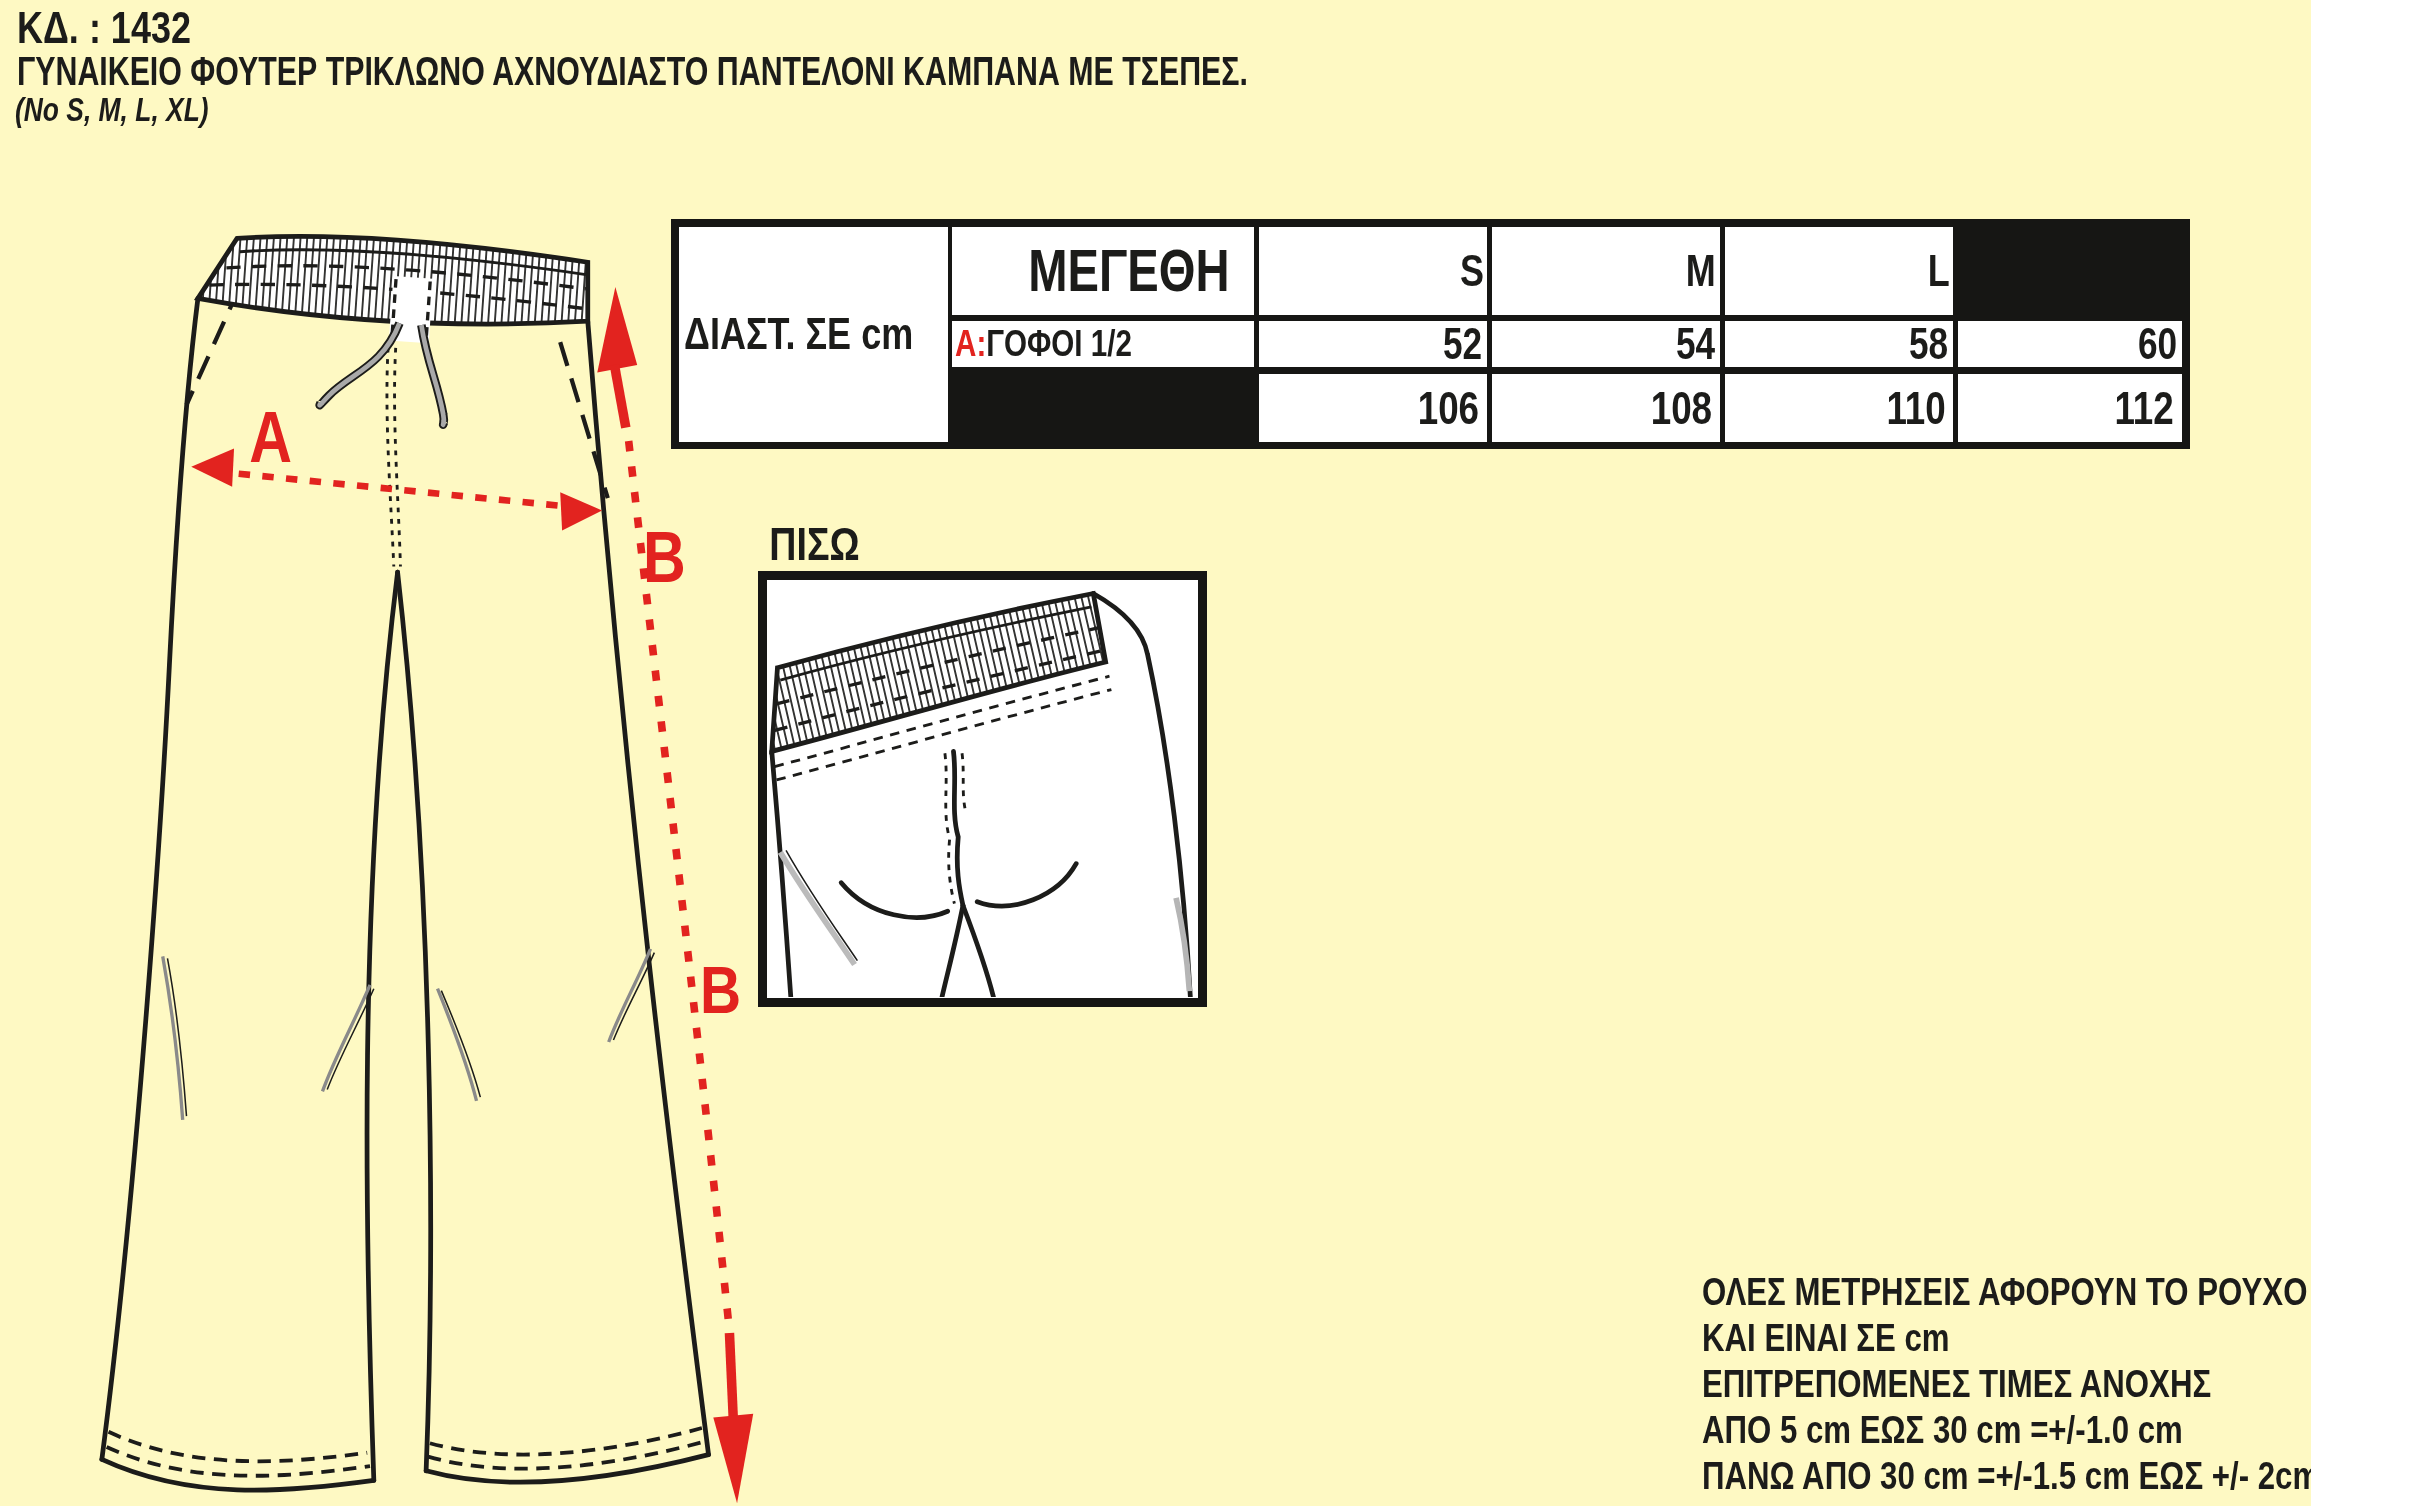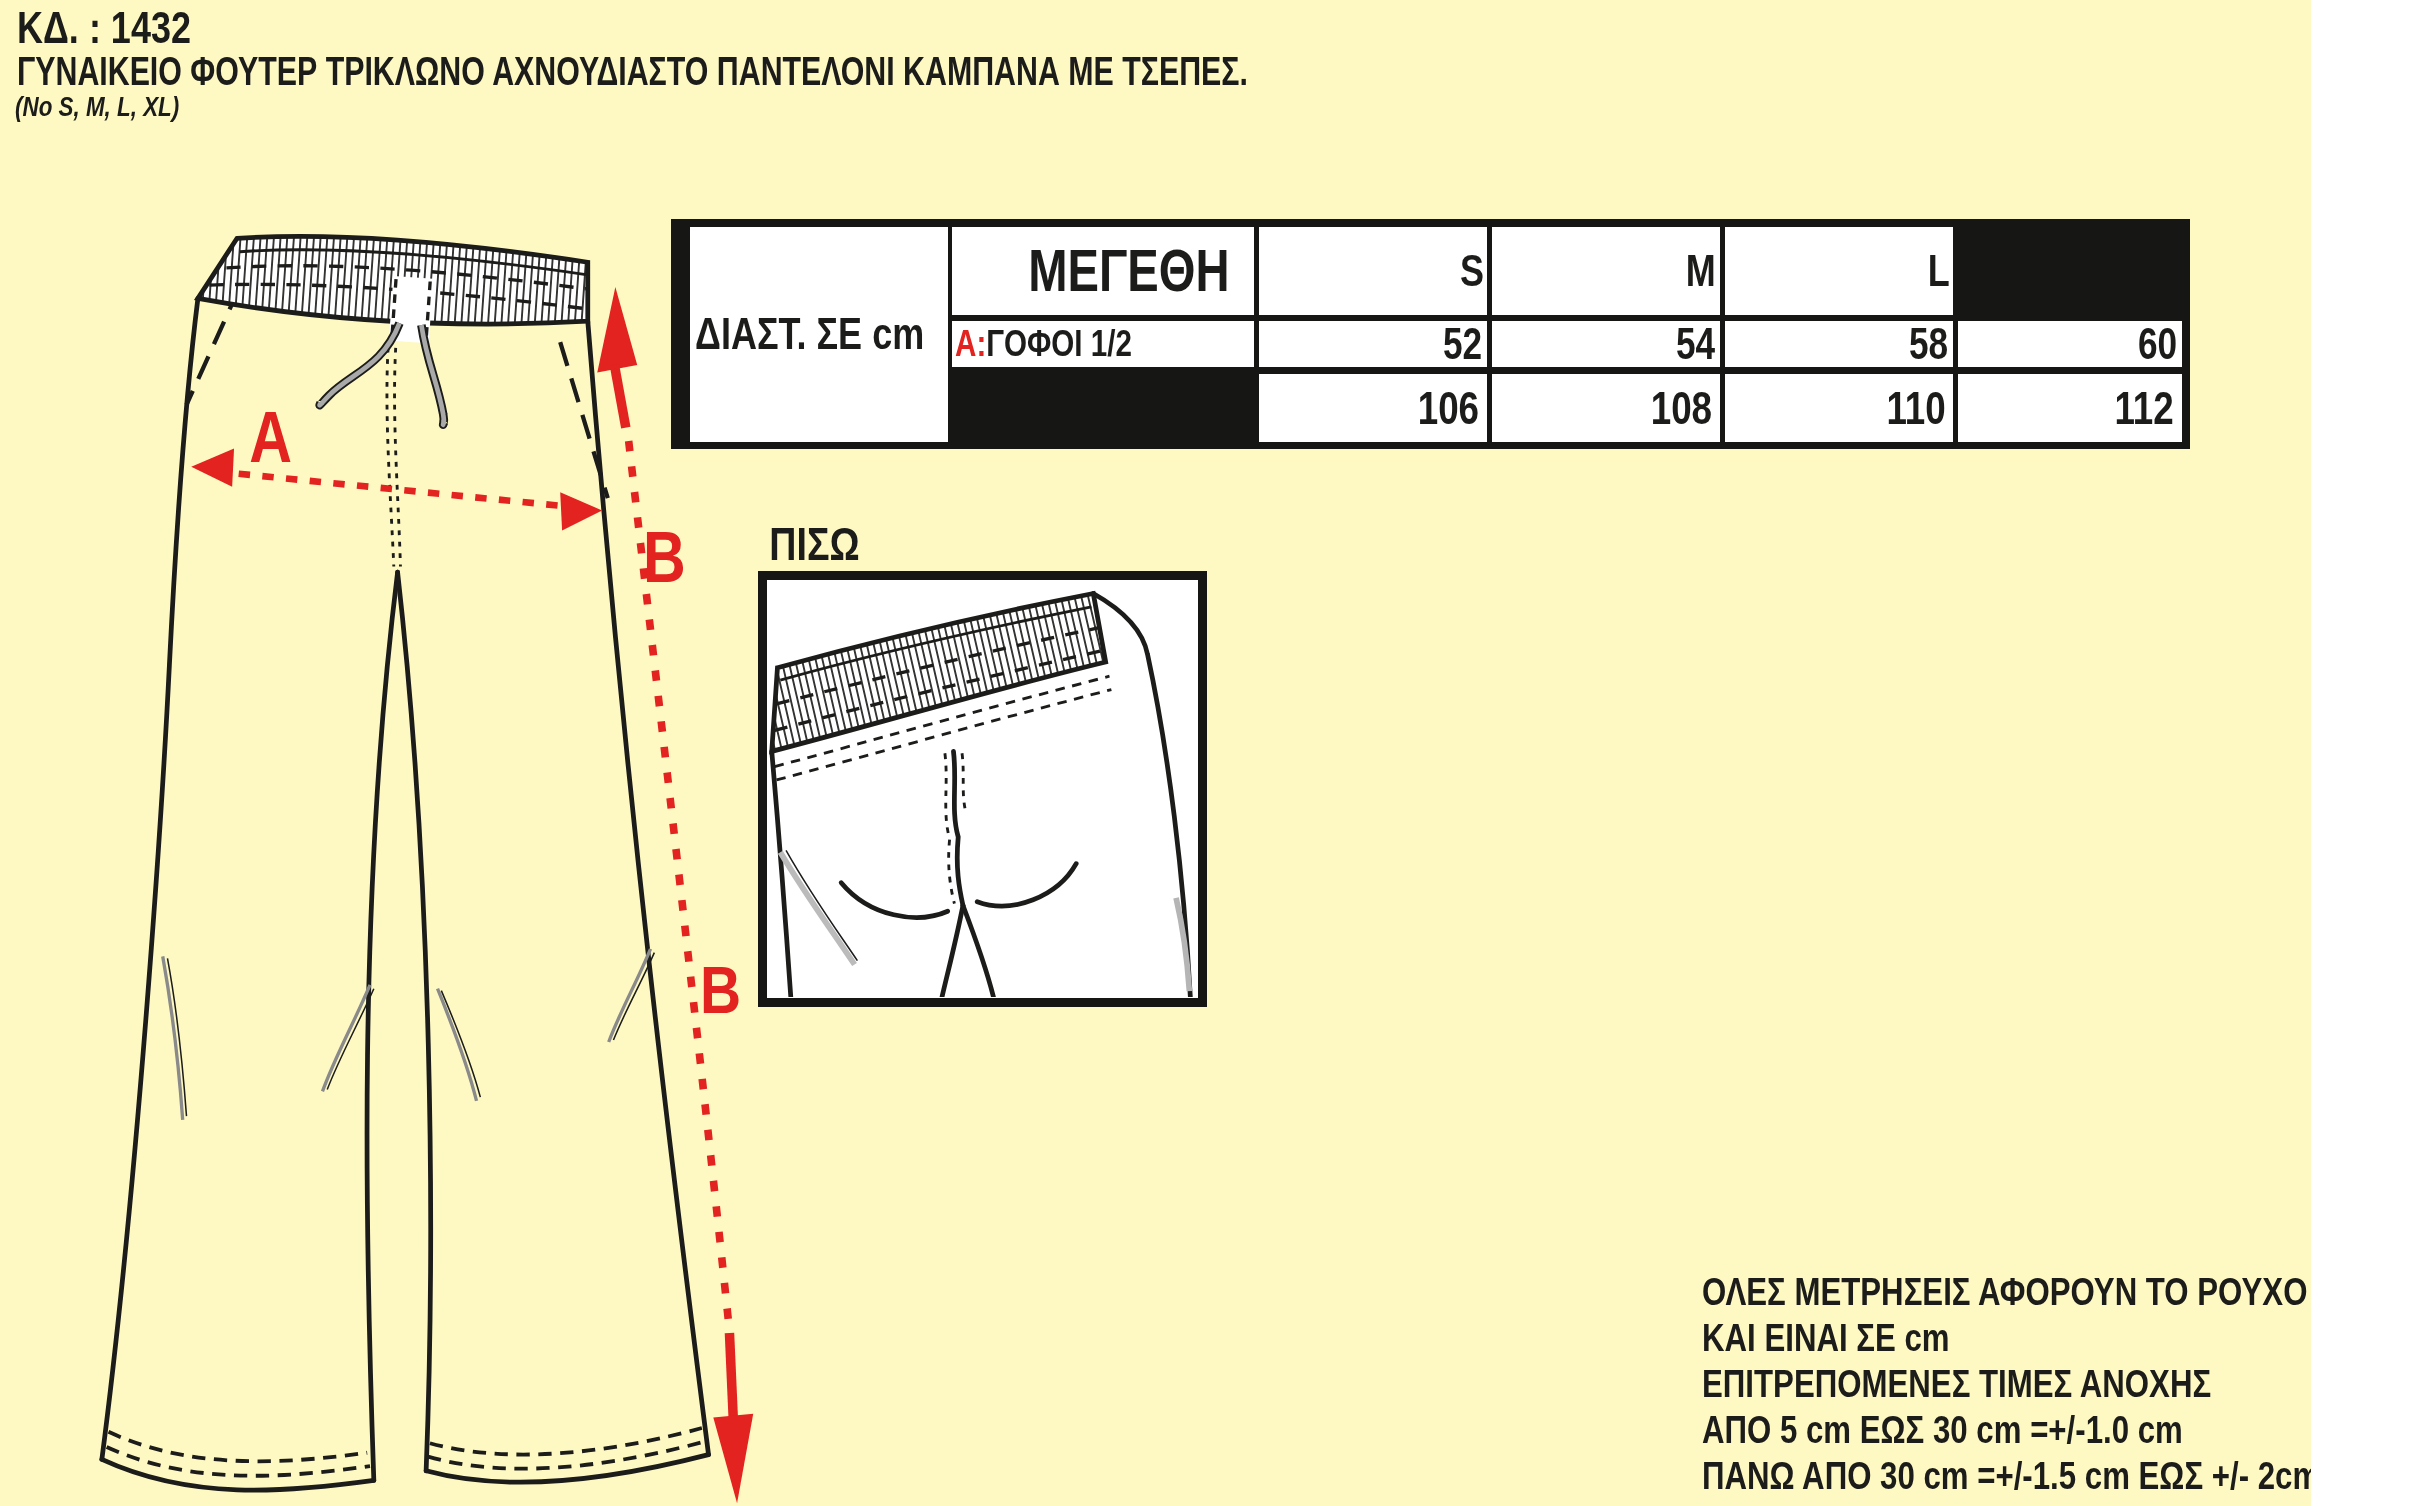--- a/index.html
+++ b/index.html
@@ -7,32 +7,32 @@
     position:relative;width:2311px;height:1507px;background:#fef9c3;overflow:hidden;
     font-family:"Liberation Sans", sans-serif;color:#1c1c1a;
   }
   .cond{display:inline-block;transform:scaleX(0.80);transform-origin:0 50%;white-space:nowrap;}
   .cond-c{display:inline-block;transform:scaleX(0.80);transform-origin:50% 50%;white-space:nowrap;}
 
   
   .code-line{position:absolute;left:17px;top:1.9px;font-size:45px;font-weight:bold;}
   .title-line{position:absolute;left:17px;top:48px;font-size:41px;font-weight:bold;}
   .title-line .cond{transform:scaleX(0.74);}
-  .sizes-line{position:absolute;left:15px;top:91px;font-size:28px;font-weight:bold;font-style:italic;}
+  .sizes-line{position:absolute;left:15px;top:91px;font-size:33px;font-weight:bold;font-style:italic;}
 
   
   .spec-table{
     position:absolute;left:671px;top:219px;width:1519px;height:230px;
     background:#161614;display:grid;box-sizing:border-box;padding:7.6px;
     grid-template-columns:269px 302px 228px 228px 228px 224px;
     grid-template-rows:88px 46px 68px;
     column-gap:4.8px;row-gap:6.7px;
   }
   .spec-table .cell{background:#ffffff;display:flex;align-items:center;justify-content:flex-end;overflow:hidden;padding-left:8px;}
-  .cell.corner{grid-row:1/4;grid-column:1;justify-content:flex-start;padding-left:5.7px;font-size:45px;font-weight:bold;margin-left:11px;}
+  .cell.corner{grid-row:1/4;grid-column:1;justify-content:flex-start;padding-left:5.7px;font-size:45px;font-weight:bold;}
   .cell.megethi{grid-row:1;grid-column:2;font-size:59px;font-weight:bold;}
   .cell.size-h{grid-row:1;font-size:45px;font-weight:bold;}
   .cell.rowlabel{justify-content:flex-start;padding-left:3px;font-size:37px;font-weight:bold;}
   .cell.val-a{grid-row:2;font-size:44px;font-weight:bold;}
   .cell.val-b{grid-row:3;font-size:46px;font-weight:bold;}
   .red{color:#e2231f;}
 
   
   .notes{position:absolute;left:1702px;top:1269px;font-size:39px;font-weight:bold;line-height:46px;}
   .notes .note-line{height:46px;}

